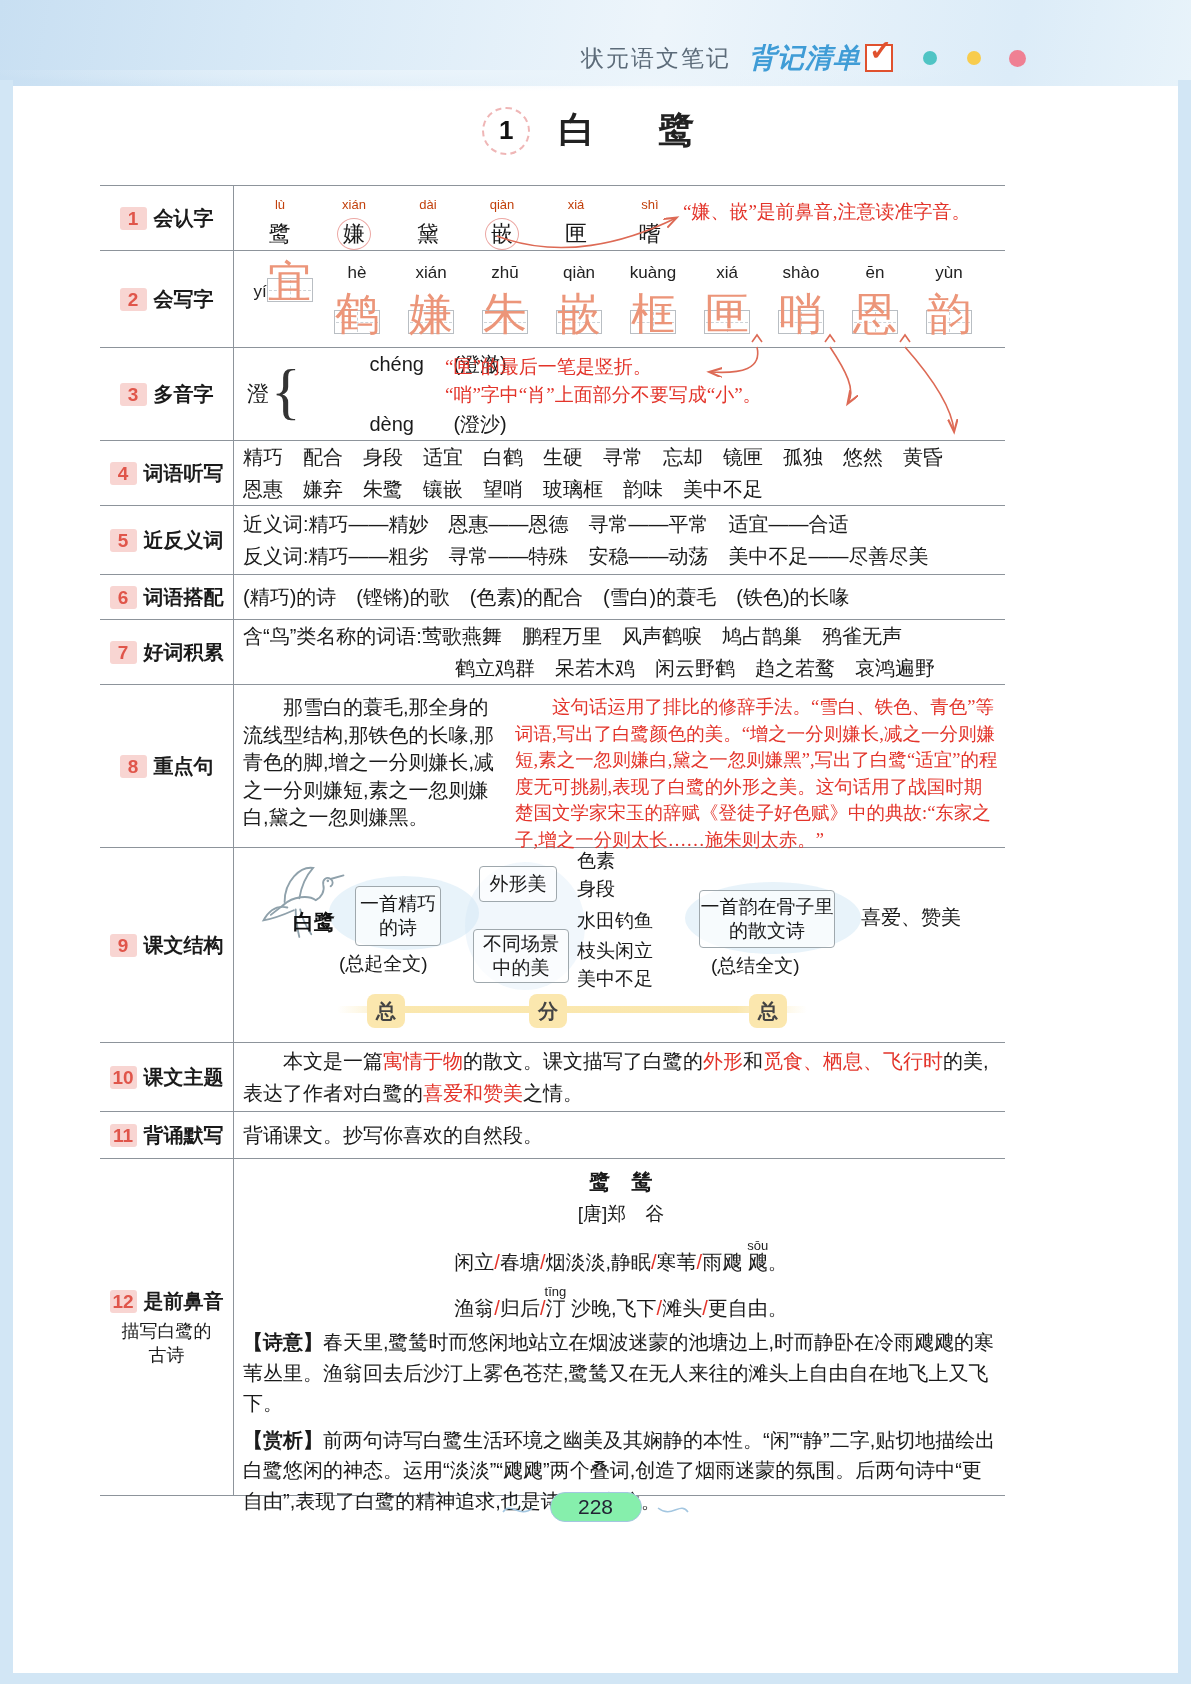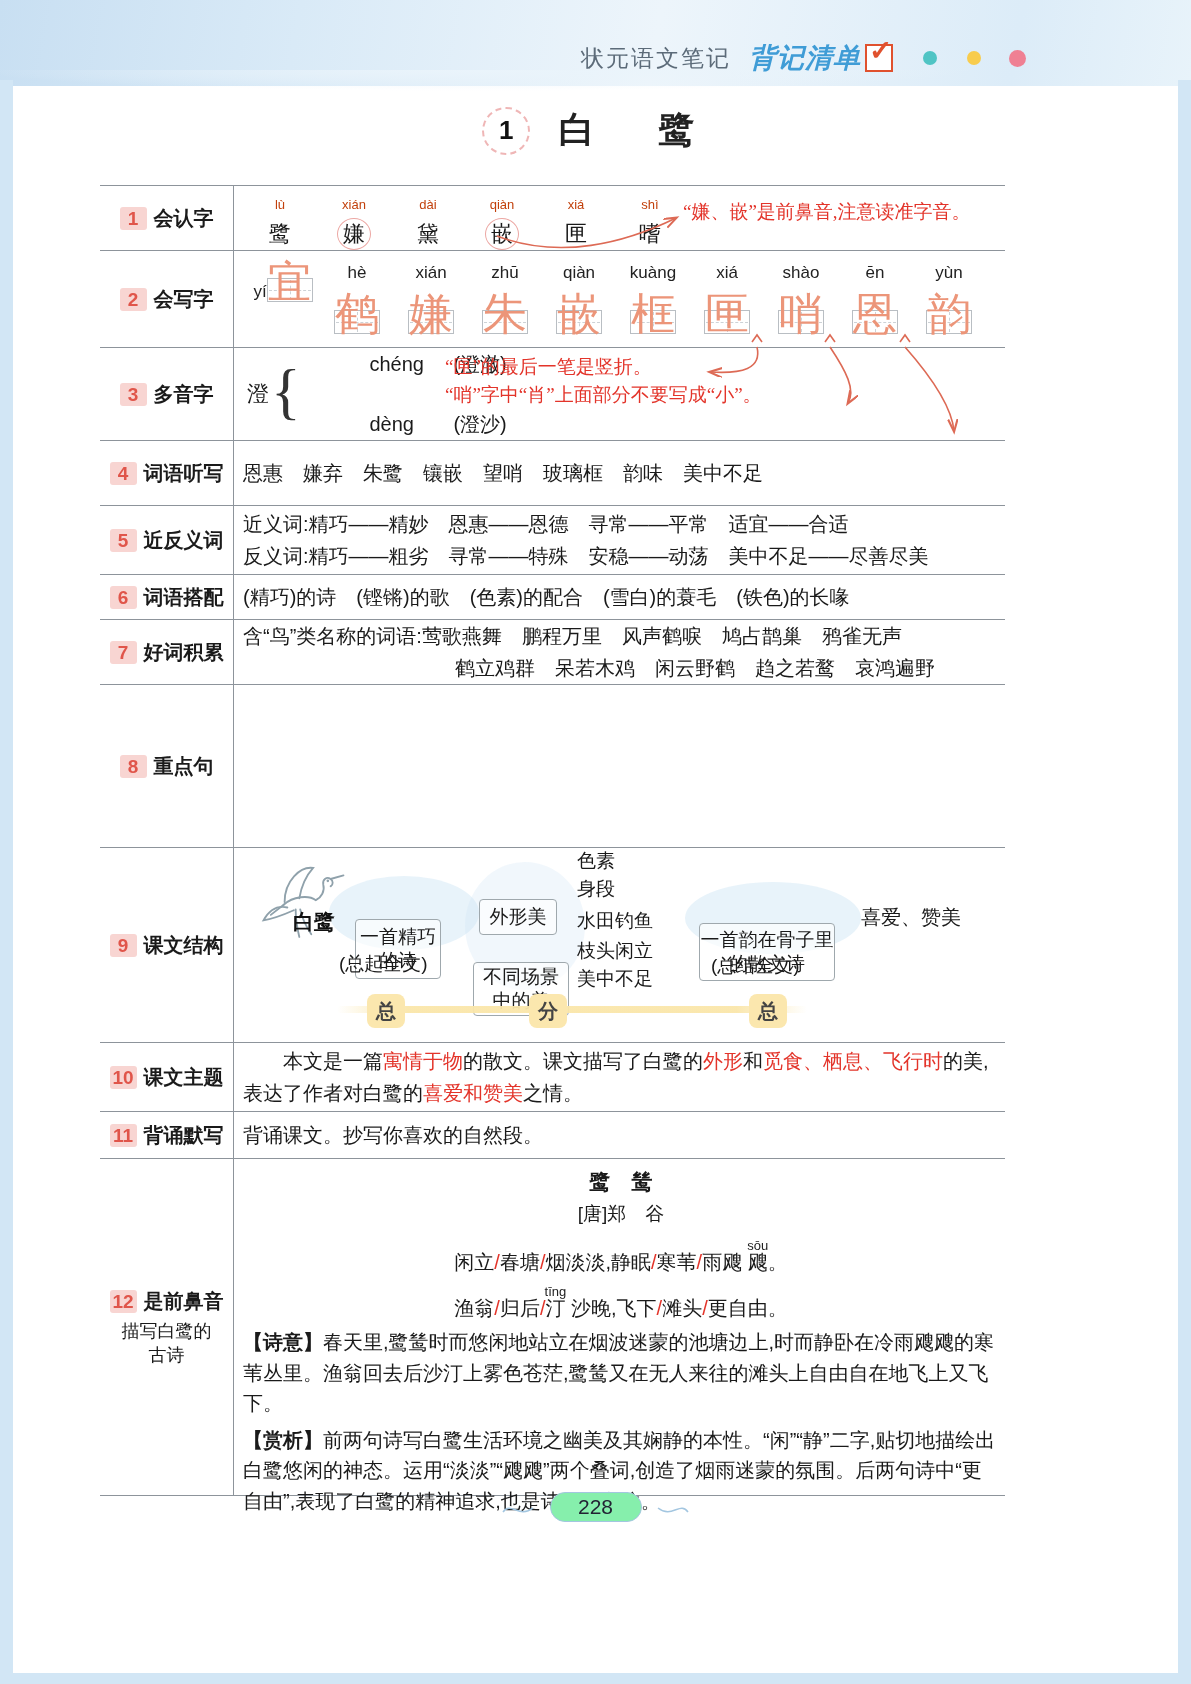--- a/index.html
+++ b/index.html
@@ -71,21 +71,21 @@
   
   .r8{flex-direction:row;align-items:flex-start;padding-top:9px;}
   .quote{width:262px;flex:0 0 262px;font-size:20px;line-height:27.5px;text-indent:2em;white-space:normal;}
   .analysis{flex:1;margin-left:10px;font-size:18.5px;line-height:26.5px;text-indent:2em;white-space:normal;}
   
   .diag{padding:0;}
   .abs{position:absolute;}
   .blob{position:absolute;border-radius:50%;}
   .dbox{position:absolute;border:1px solid #9fa8ad;border-radius:4px;background:rgba(255,255,255,.65);
         display:flex;align-items:center;justify-content:center;text-align:center;
-        font-size:19px;line-height:24px;color:#1a1a1a;margin-top:33px;}
+        font-size:19px;line-height:24px;color:#1a1a1a;}
   .dtxt{position:absolute;font-size:19px;line-height:22px;color:#1a1a1a;white-space:nowrap;}
   .dcap{position:absolute;font-size:19px;color:#1a1a1a;white-space:nowrap;}
   .subj{position:absolute;font-size:21px;font-weight:bold;color:#111;}
   .zft{position:absolute;font-size:20px;font-weight:bold;color:#444;background:#fbe7ae;
        padding:1px 9px;border-radius:8px;}
   .yline{position:absolute;height:7px;border-radius:4px;
      background:linear-gradient(90deg,rgba(250,230,170,0),rgba(250,230,170,.95) 15%,rgba(250,230,170,.95) 85%,rgba(250,230,170,0));}
   
   .p10{white-space:normal;text-indent:2em;}
   
@@ -198,20 +198,21 @@
     </div>
 
     <div class="row h64">
       <div class="lab">
           <div class="l1">
         <span class="num">4</span>
         <span class="lname">词语听写</span>
           </div>
       </div>
       <div class="con">
+        <div>精巧　配合　身段　适宜　白鹤　生硬　寻常　忘却　镜匣　孤独　悠然　黄昏</div>
         <div>恩惠　嫌弃　朱鹭　镶嵌　望哨　玻璃框　韵味　美中不足</div>
       </div>
     </div>
 
     <div class="row h68">
       <div class="lab">
           <div class="l1">
         <span class="num">5</span>
         <span class="lname">近反义词</span>
           </div>
@@ -246,20 +247,24 @@
         <div class="ind215">鹤立鸡群　呆若木鸡　闲云野鹤　趋之若鹜　哀鸿遍野</div>
       </div>
     </div>
 
     <div class="row h162">
       <div class="lab">
           <div class="l1">
         <span class="num">8</span>
         <span class="lname">重点句</span>
           </div>
+      </div>
+      <div class="con r8">
+        <div class="quote">那雪白的蓑毛,那全身的流线型结构,那铁色的长喙,那青色的脚,增之一分则嫌长,减之一分则嫌短,素之一忽则嫌白,黛之一忽则嫌黑。</div>
+        <div class="analysis hand">这句话运用了排比的修辞手法。“雪白、铁色、青色”等词语,写出了白鹭颜色的美。“增之一分则嫌长,减之一分则嫌短,素之一忽则嫌白,黛之一忽则嫌黑”,写出了白鹭“适宜”的程度无可挑剔,表现了白鹭的外形之美。这句话用了战国时期楚国文学家宋玉的辞赋《登徒子好色赋》中的典故:“东家之子,增之一分则太长……施朱则太赤。”</div>
       </div>
     </div>
 
     <div class="row h194">
       <div class="lab">
           <div class="l1">
         <span class="num">9</span>
         <span class="lname">课文结构</span>
           </div>
       </div>

